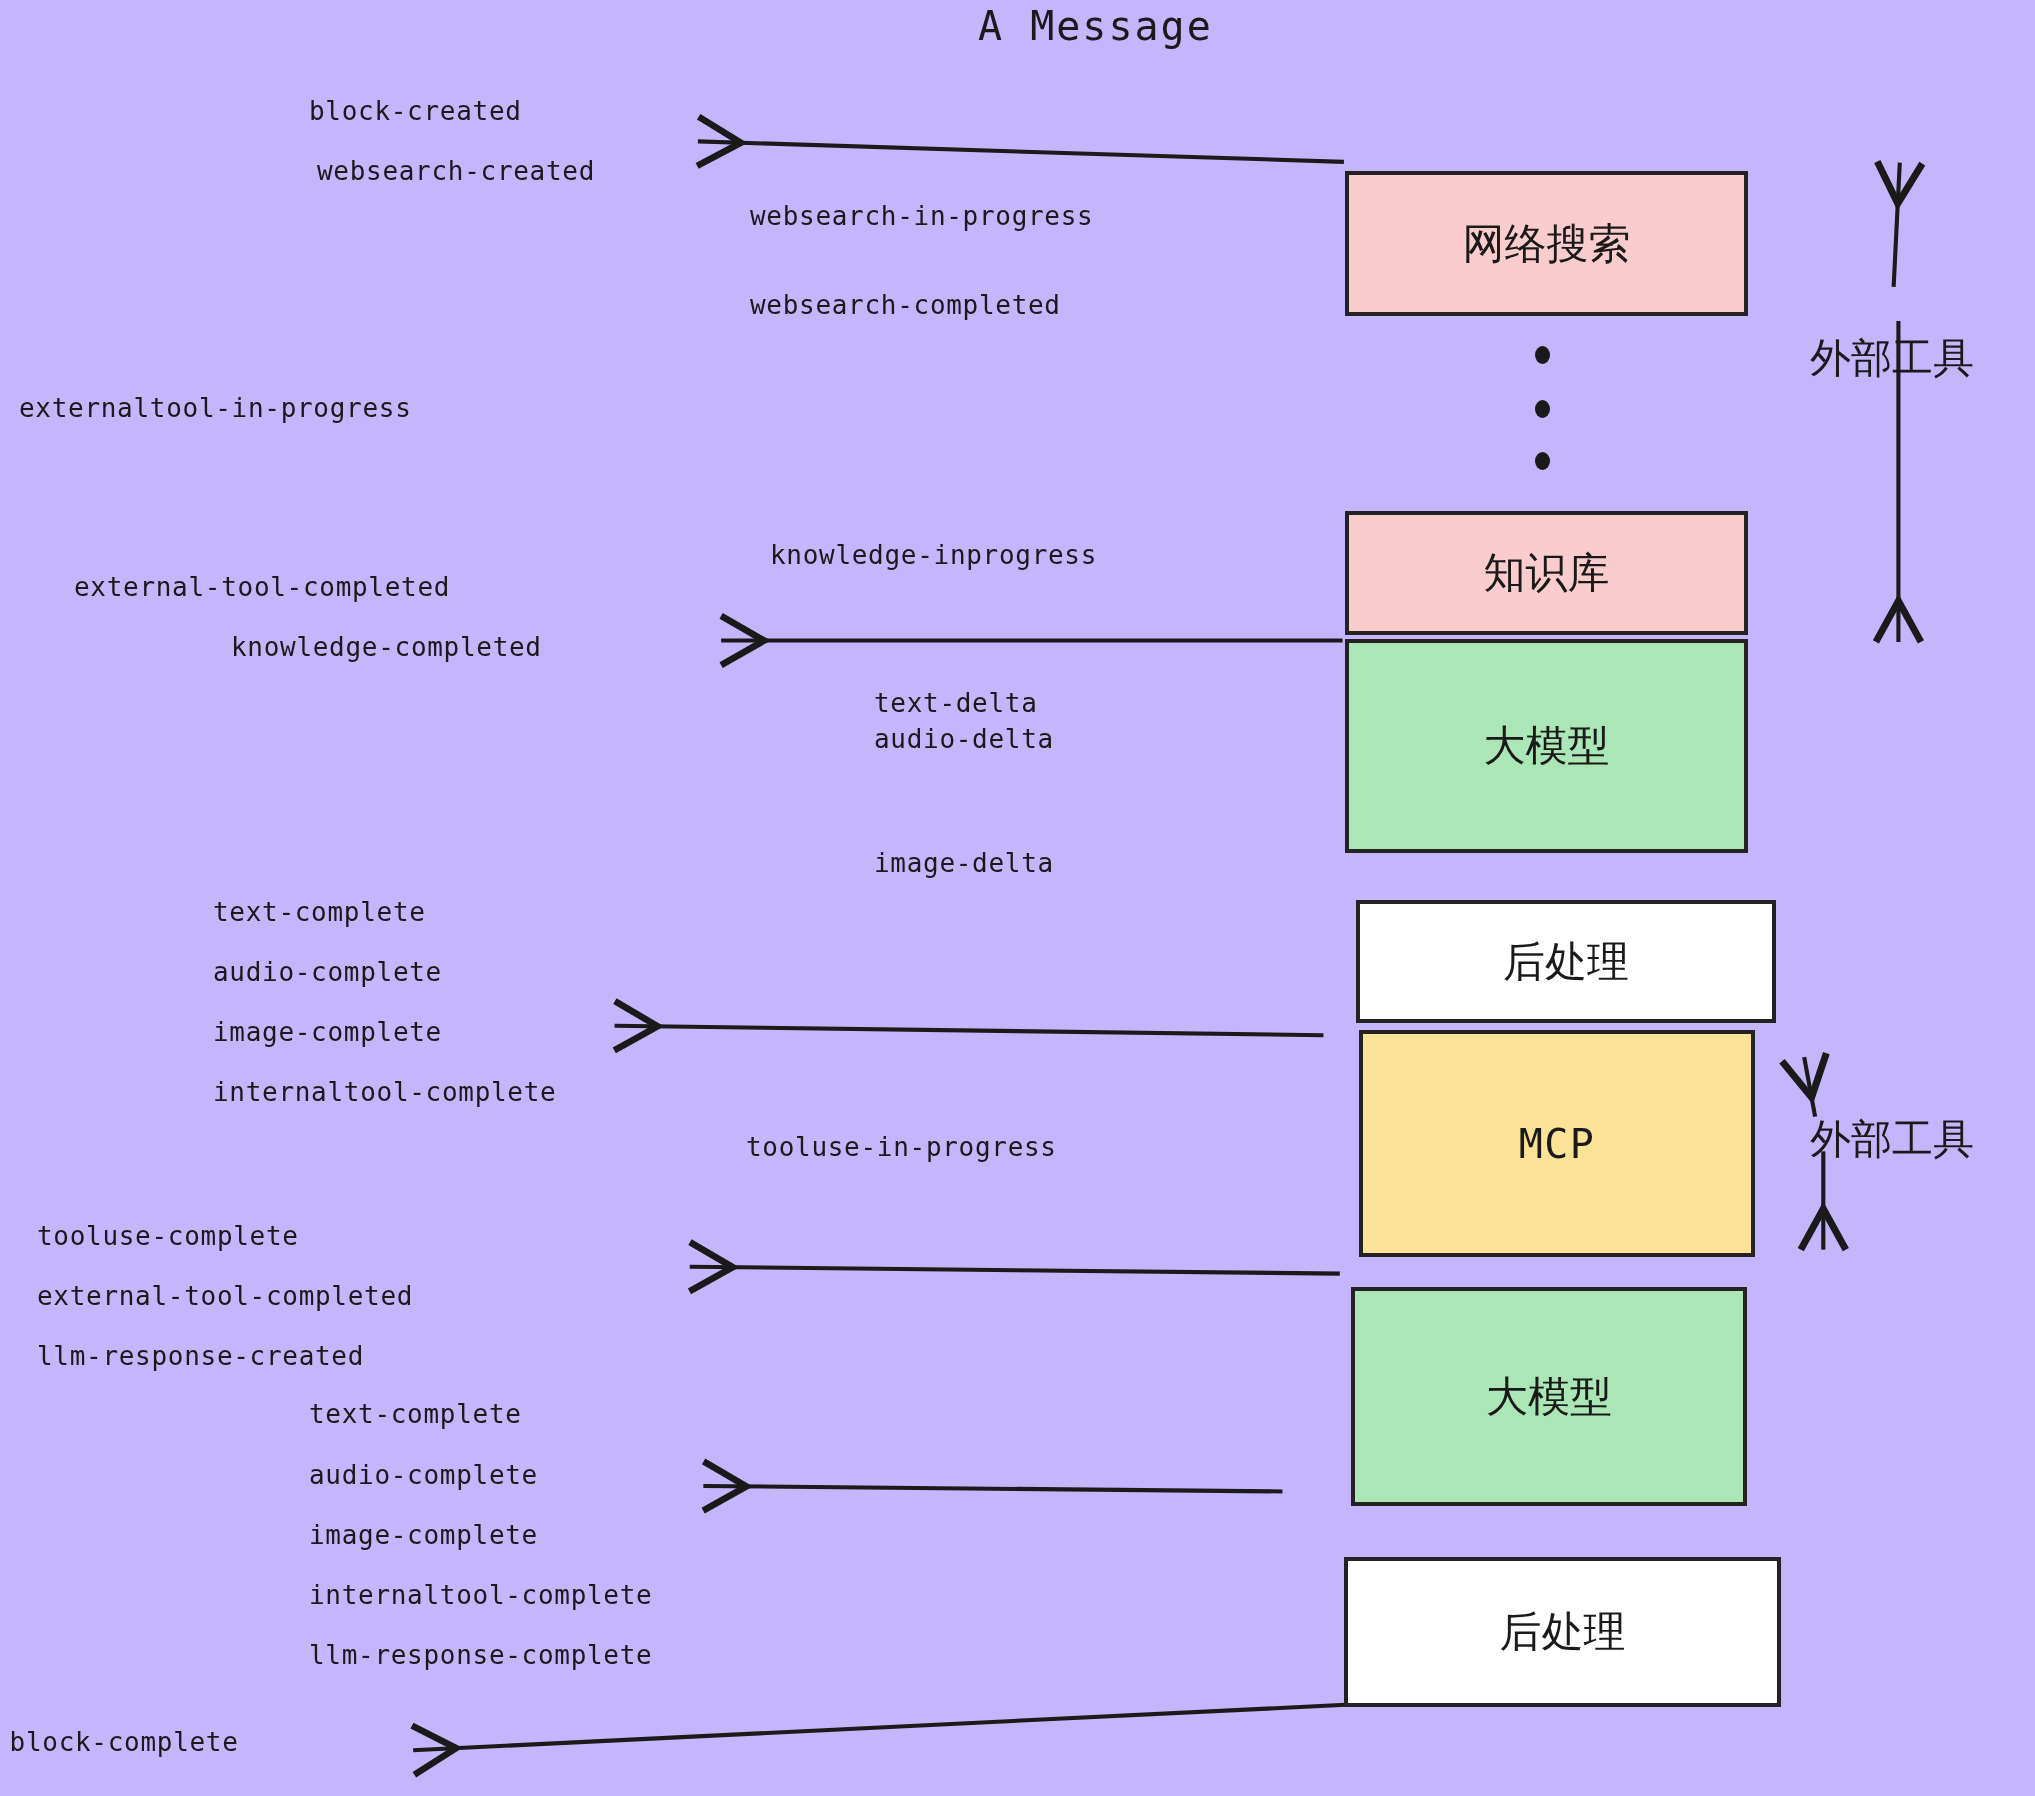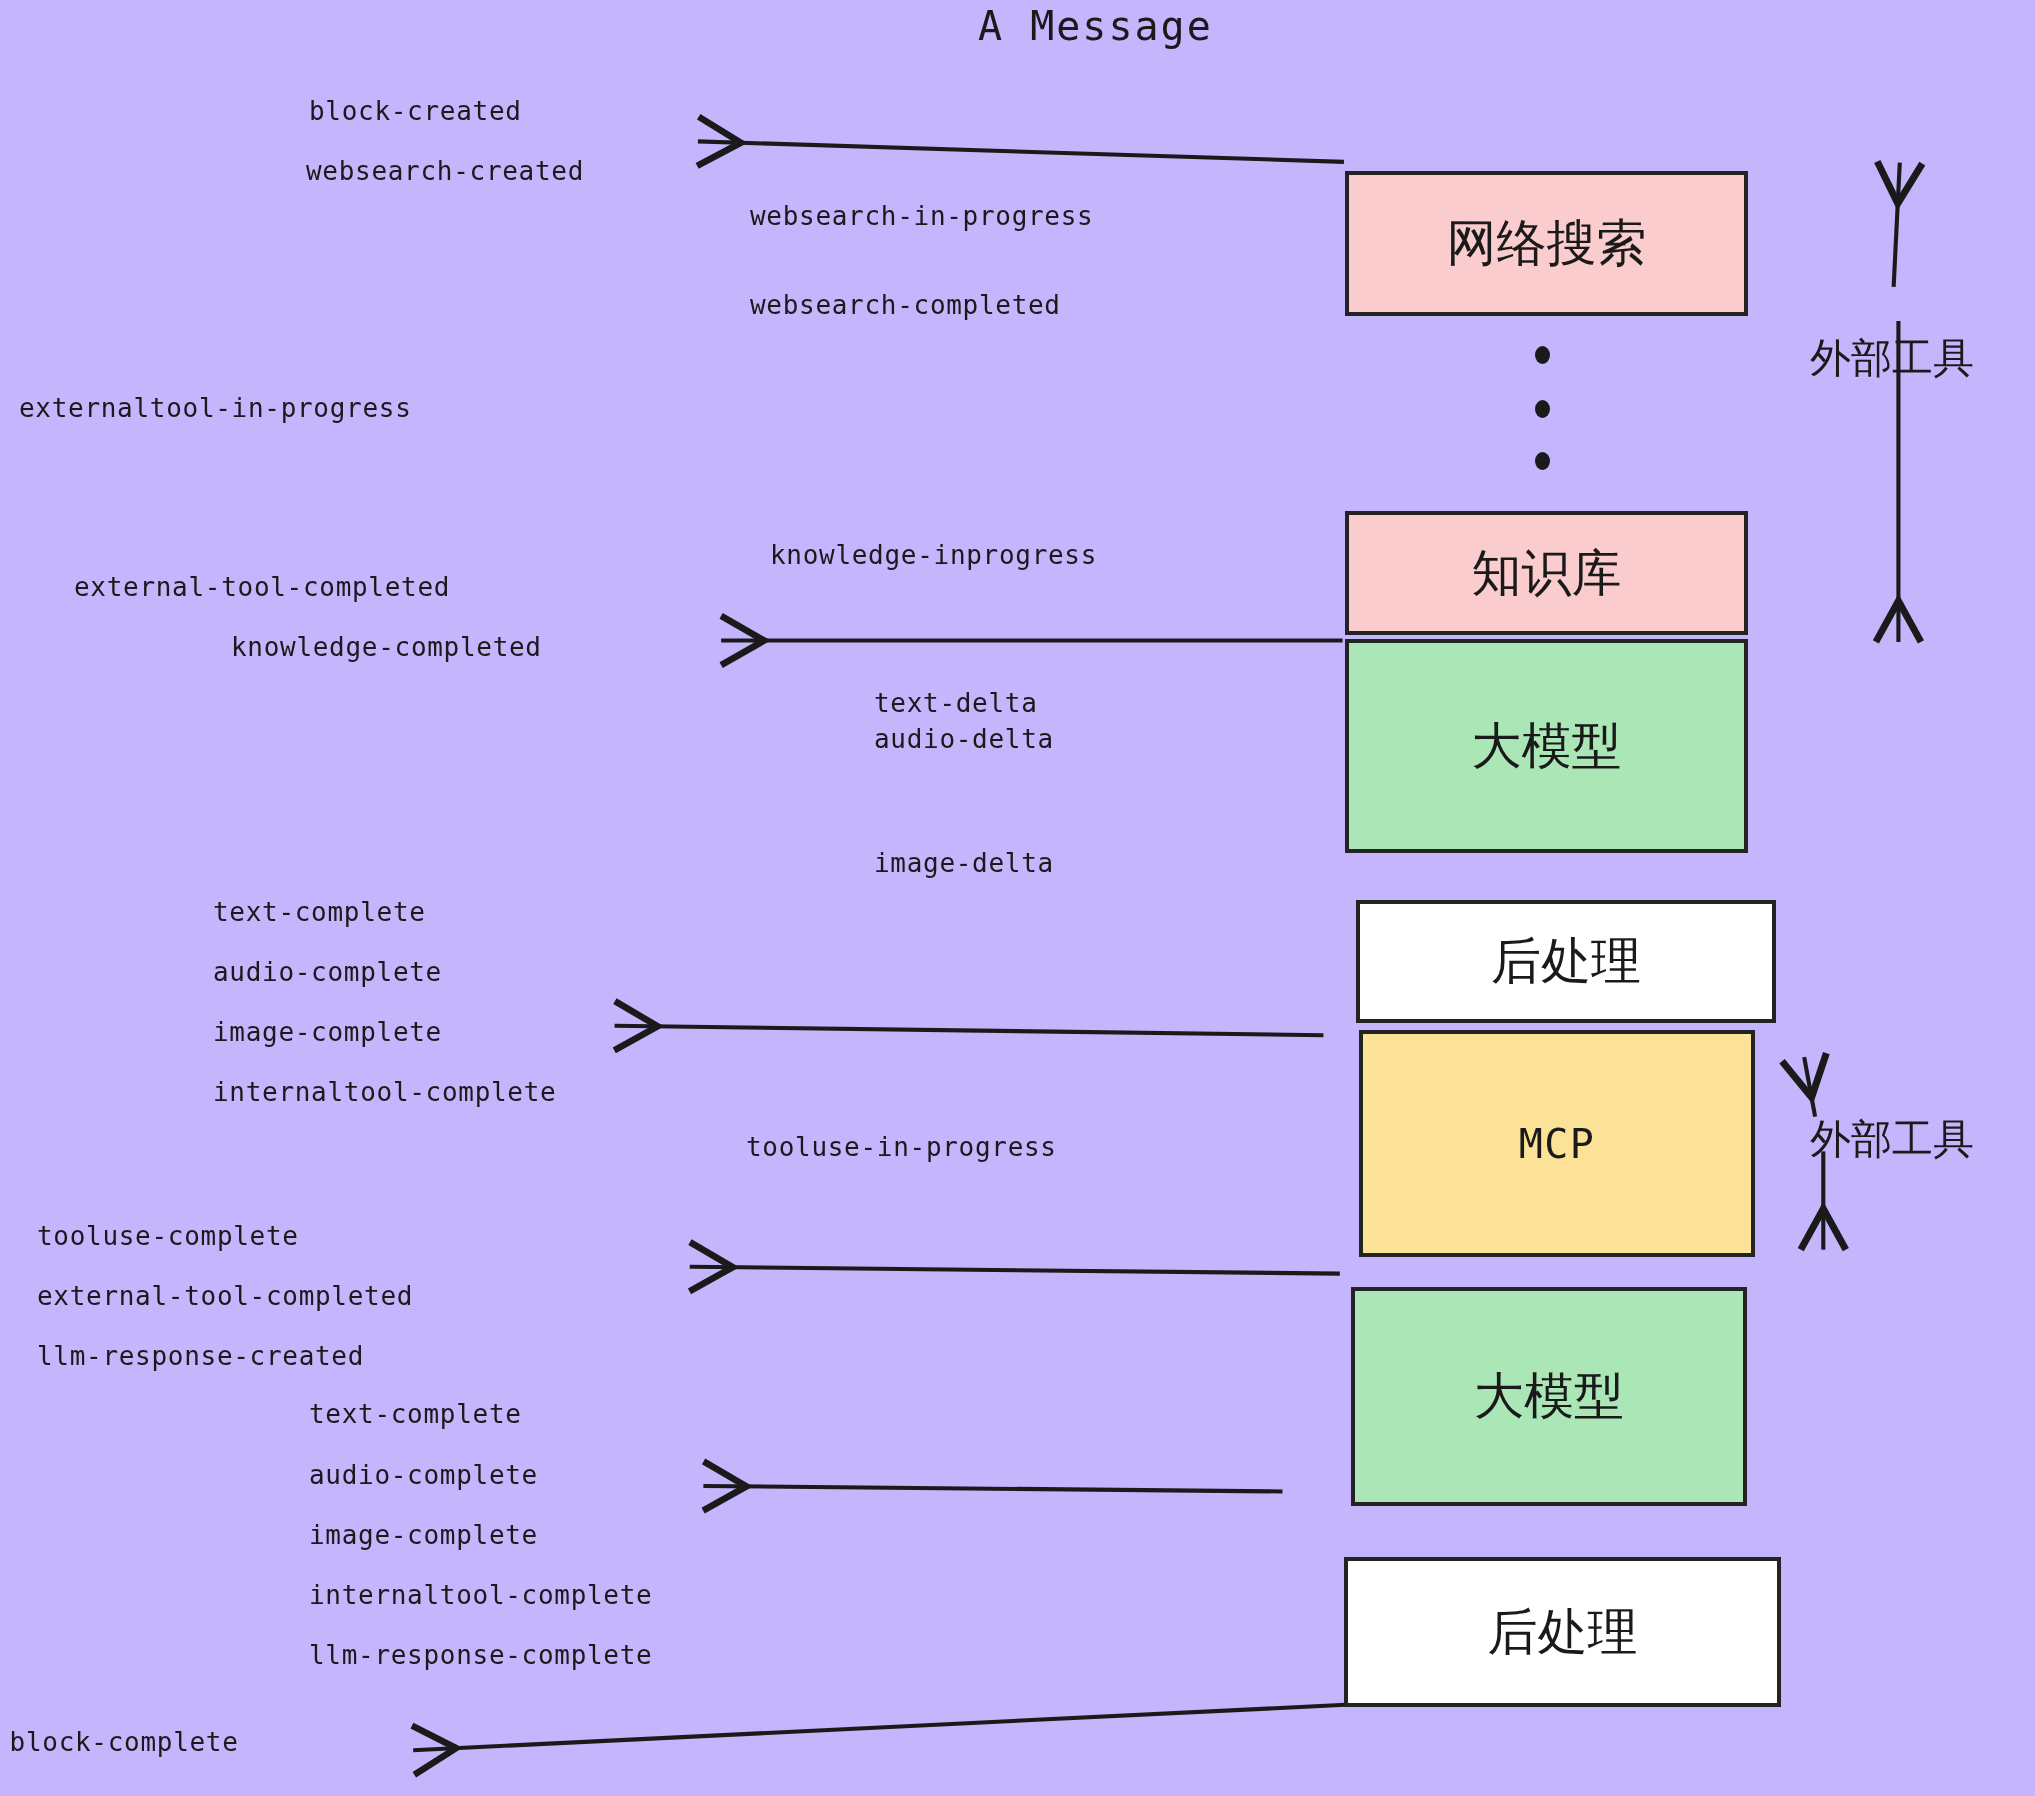--- a/index.html
+++ b/index.html
@@ -34,21 +34,21 @@
     line-height: 1;
   }
   .box {
     position: absolute;
     box-sizing: border-box;
     border: 4.1px solid #232323;
     display: flex;
     align-items: center;
     justify-content: center;
     font-family: "DejaVu Sans", sans-serif;
-    font-size: 50px;
+    font-size: 42px;
     color: #1a1a1a;
   }
   .box.mcpbox {
     font-family: "DejaVu Sans Mono", monospace;
     font-size: 40px;
     letter-spacing: 1.4px;
   }
   .sidelabel {
     position: absolute;
     white-space: nowrap;
@@ -123,21 +123,21 @@
       </div>
       <div class="box" style="left: 1351px; top: 1287px; width: 396px; height: 219px; background: rgb(171, 230, 182);">
         <span>大模型</span>
       </div>
       <div class="box" style="left: 1344px; top: 1557px; width: 437px; height: 150px; background: rgb(255, 255, 255);">
         <span>后处理</span>
       </div>
     </div>
   <div id="labels-layer">
       <div class="lbl" style="left: 309px; top: 98px;">block-created</div>
-      <div class="lbl" style="left: 306px; top: 158px;">websearch-created</div>
+      <div class="lbl" style="left: 317px; top: 158px;">websearch-created</div>
       <div class="lbl" style="left: 750px; top: 203px;">websearch-in-progress</div>
       <div class="lbl" style="left: 750px; top: 292px;">websearch-completed</div>
       <div class="lbl" style="left: 19px; top: 395px;">externaltool-in-progress</div>
       <div class="lbl" style="left: 770px; top: 542px;">knowledge-inprogress</div>
       <div class="lbl" style="left: 74px; top: 574px;">external-tool-completed</div>
       <div class="lbl" style="left: 191px; top: 634px; margin-left: 40px;">knowledge-completed</div>
       <div class="lbl" style="left: 874px; top: 690px;">text-delta</div>
       <div class="lbl" style="left: 874px; top: 726px;">audio-delta</div>
       <div class="lbl" style="left: 874px; top: 850px;">image-delta</div>
       <div class="lbl" style="left: 213px; top: 899px;">text-complete</div>

